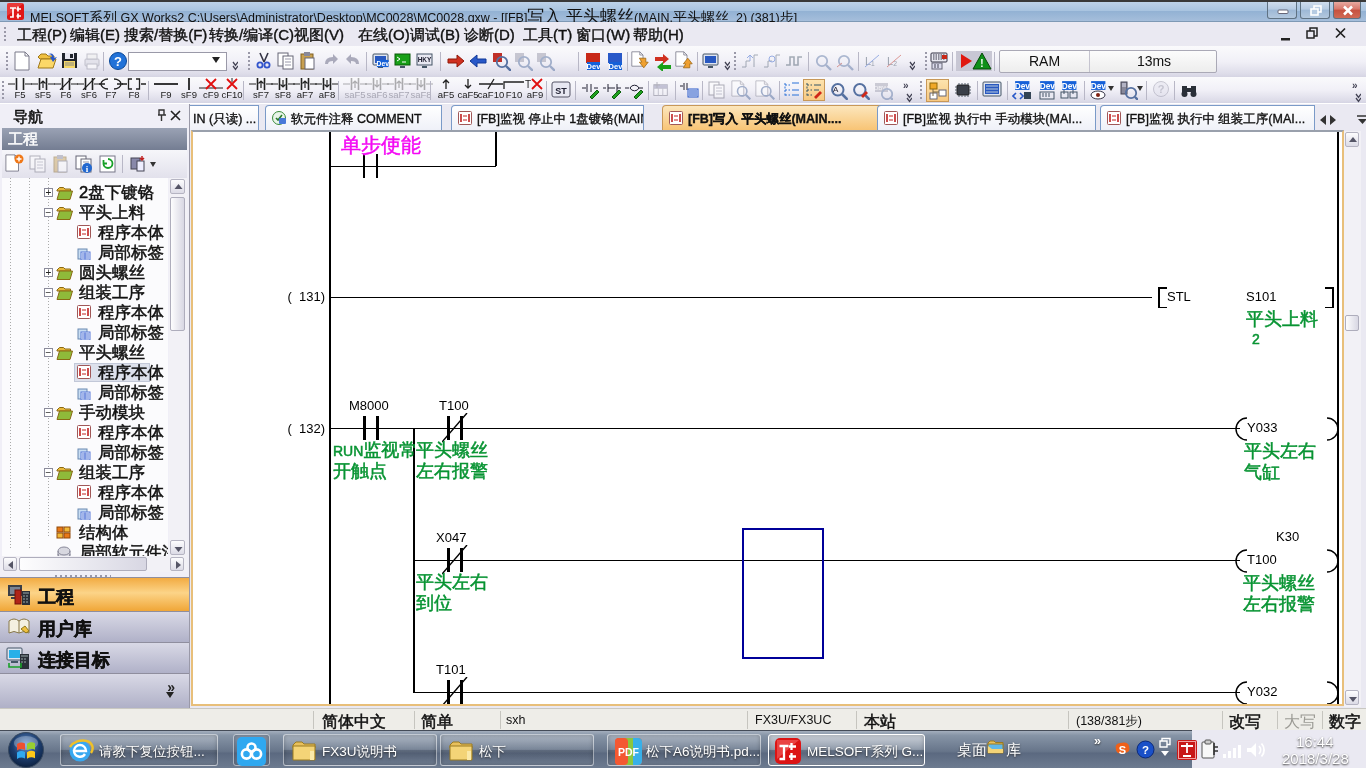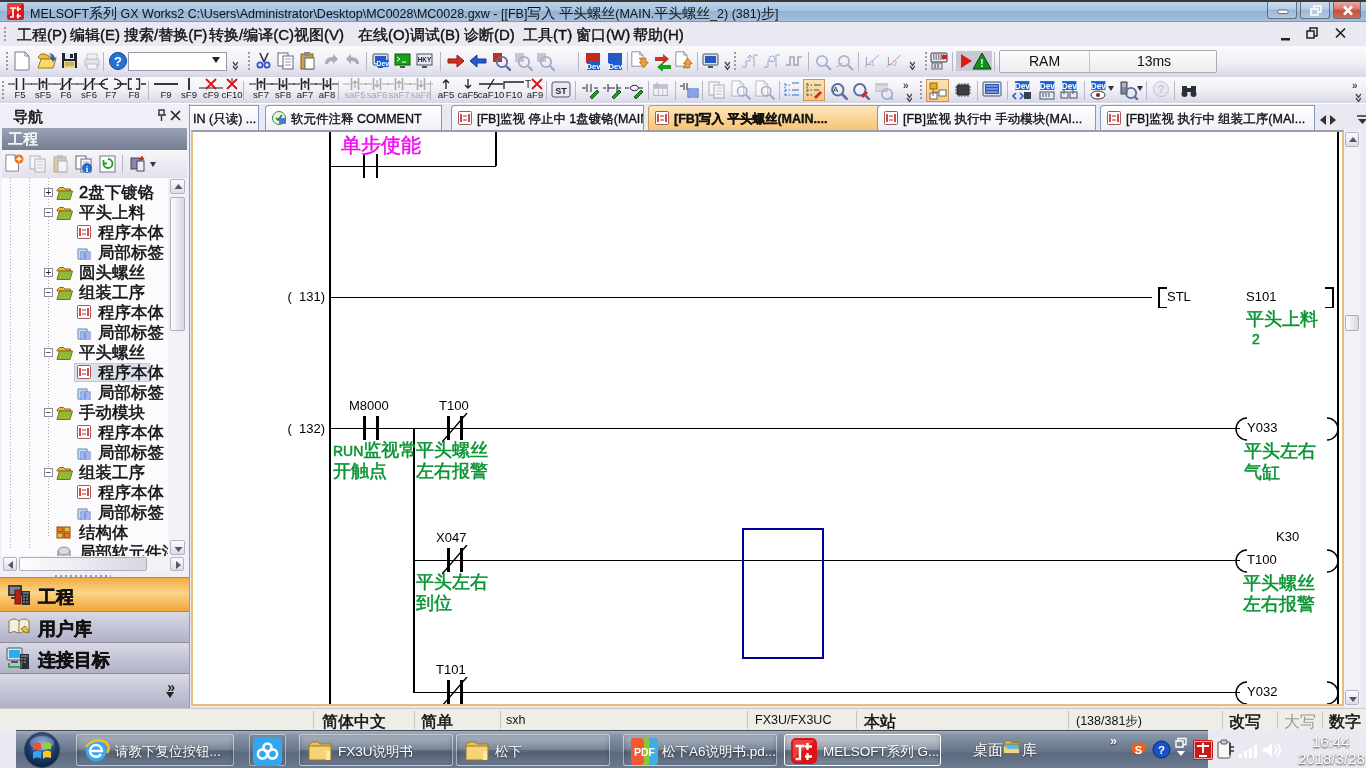--- a/index.html
+++ b/index.html
@@ -58,34 +58,34 @@
 .vl{position:absolute;background:#000;width:1.5px}
 .dev{position:absolute;font-size:13px;color:#000;white-space:nowrap}
 .grn{position:absolute;font-size:18px;color:#089433;white-space:nowrap;-webkit-text-stroke:.5px #089433;line-height:19px}
 .mag{position:absolute;font-size:20px;color:#f40af4;white-space:nowrap;-webkit-text-stroke:.5px #f40af4;line-height:18px}
 .rowno{position:absolute;font-size:13px;color:#000;text-align:right;width:70px}
 
 #statusbar{left:0;top:708px;width:1366px;height:22px;background:#eeede8;border-top:1px solid #c9c8c2;font-size:12.5px;color:#111}
 #statusbar .si{position:absolute;top:4px;white-space:nowrap}
 #statusbar .sd{position:absolute;top:2px;height:18px;width:1px;background:#c6c5bf}
 
-#taskbar{left:16px;top:730px;width:1192px;height:38px;background:linear-gradient(#a3aebd 0%,#8694a6 12%,#67758a 55%,#5b6980 60%,#6d7b90 100%);border-top:1px solid #454c58}
+#taskbar{left:0;top:730px;width:1192px;height:38px;background:linear-gradient(#a3aebd 0%,#8694a6 12%,#67758a 55%,#5b6980 60%,#6d7b90 100%);border-top:1px solid #454c58}
 .task{position:absolute;top:3px;height:32px;border:1px solid rgba(255,255,255,.45);border-radius:3px;background:linear-gradient(rgba(255,255,255,.30),rgba(255,255,255,.10) 48%,rgba(0,0,0,.12) 52%,rgba(255,255,255,.05));box-shadow:inset 0 0 4px rgba(0,0,0,.25);color:#fff;font-size:12.5px}
 .task .ttx{position:absolute;left:38px;top:8px;font-size:13.5px;white-space:nowrap;text-shadow:0 1px 2px #333}
 .tray{position:absolute;color:#fff;font-size:12.5px;text-shadow:0 1px 2px #333;white-space:nowrap}
 </style></head>
 <body>
 <div class="ab" id="topstrip"></div>
 <div class="ab" id="titlebar">
   <svg class="ab" style="left:7px;top:1px" width="17" height="17">
       <rect x="0" y="0" width="17" height="17" rx="2.5" fill="#e01616"></rect>
       <path d="M0,0 h17 l-17,13z" fill="#f05858" opacity=".55"></path>
       <path d="M3,5 h6 M6,5 v9 h-3 M11,3.5 v5 M9.5,6 h4.5 M11,10.5 v5 M9.5,13 h4.5" stroke="#fff" stroke-width="1.7" fill="none"></path>
     </svg>
-  <div class="txt">MELSOFT<span style="font-size:14px">系列</span> GX Works2 C:\Users\Administrator\Desktop\MC0028\MC0028.gxw - [[FB]<span style="font-size:14px">写入 平头螺丝</span>(MAIN.<span style="font-size:14px">平头螺丝</span>_2) (381)<span style="font-size:14px">步</span>]</div>
+  <div class="txt">MELSOFT<span style="font-size:14px">系列</span> GX Works2 C:\Users\Administrator\Desktop\MC0028\MC0028.gxw - [[FB]<span style="font-size:17px">写入 平头螺丝</span>(MAIN.<span style="font-size:14px">平头螺丝</span>_2) (381)<span style="font-size:14px">步</span>]</div>
   <div class="wbtn b" style="left:1267px;width:30px"><svg width="30" height="17">
         <rect x="10" y="8" width="10" height="3.5" rx="1" fill="#fff" stroke="#667"></rect>
       </svg></div>
   <div class="wbtn b" style="left:1300px;width:30px"><svg width="30" height="17">
         <rect x="13" y="4" width="7" height="6" fill="none" stroke="#fff" stroke-width="1.6"></rect>
         <rect x="10" y="7" width="7" height="6" fill="#b6cbe2" stroke="#fff" stroke-width="1.6"></rect>
       </svg></div>
   <div class="wbtn r" style="left:1333px;width:28px"><svg width="28" height="17">
         <path d="M10,4.5 L18,12.5 M18,4.5 L10,12.5" stroke="#fff" stroke-width="2.5"></path>
       </svg></div>
@@ -821,21 +821,21 @@
         <use href="#cmticon"></use>
       </svg>
       <span class="ttxt">软元件注释 COMMENT</span>
     </div>
   <div class="tab" style="left:261px;width:193px">
       <svg class="ticon" width="14" height="14">
         <use href="#laddoc"></use>
       </svg>
       <span class="ttxt">[FB]监视 停止中 1盘镀铬(MAIN...</span>
     </div>
-  <div class="tab active" style="left:458px;width:264px">
+  <div class="tab active" style="left:472px;width:264px">
       <svg class="ticon" width="14" height="14">
         <use href="#laddoc"></use>
       </svg>
       <span class="ttxt">[FB]写入 平头螺丝(MAIN....</span>
     <span style="position:absolute;right:7px;top:4px;width:15px;height:15px;background:linear-gradient(#fdf6ea,#f3ddb5);border:1px solid #b99868;border-radius:2px"><svg width="15" height="15">
           <path d="M4,4 l7,7 M11,4 l-7,7" stroke="#765" stroke-width="1.5"></path>
         </svg></span>
     </div>
   <div class="tab" style="left:910px;width:215px">
       <svg class="ticon" width="14" height="14">

